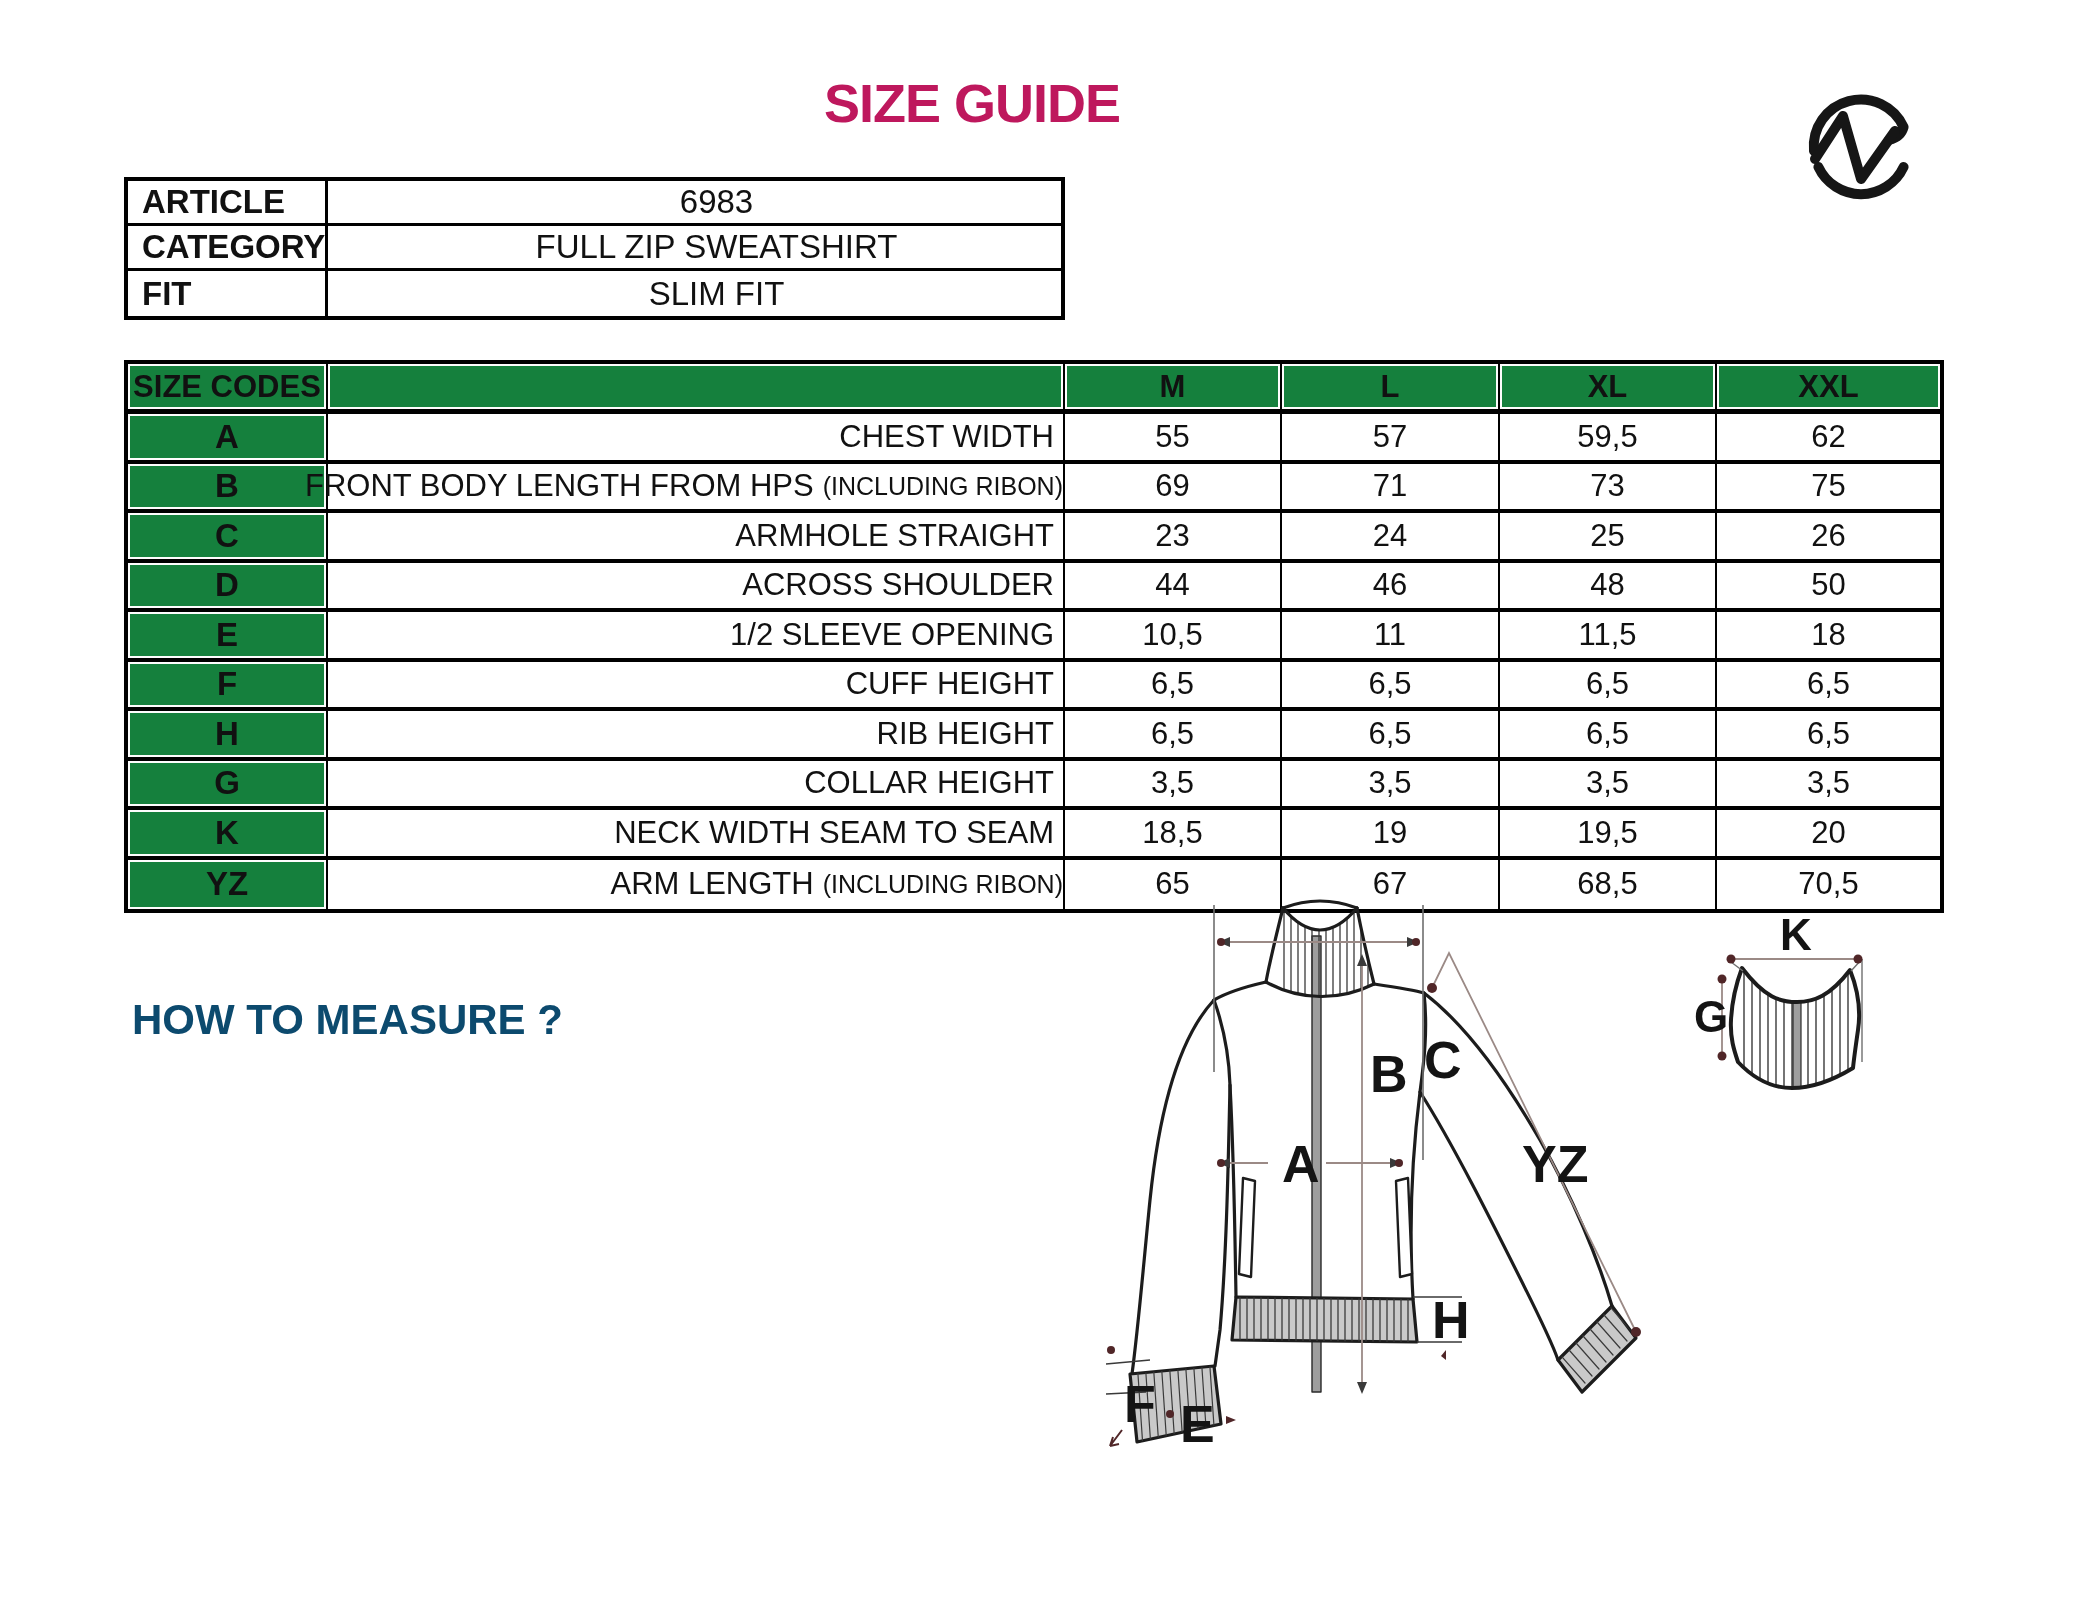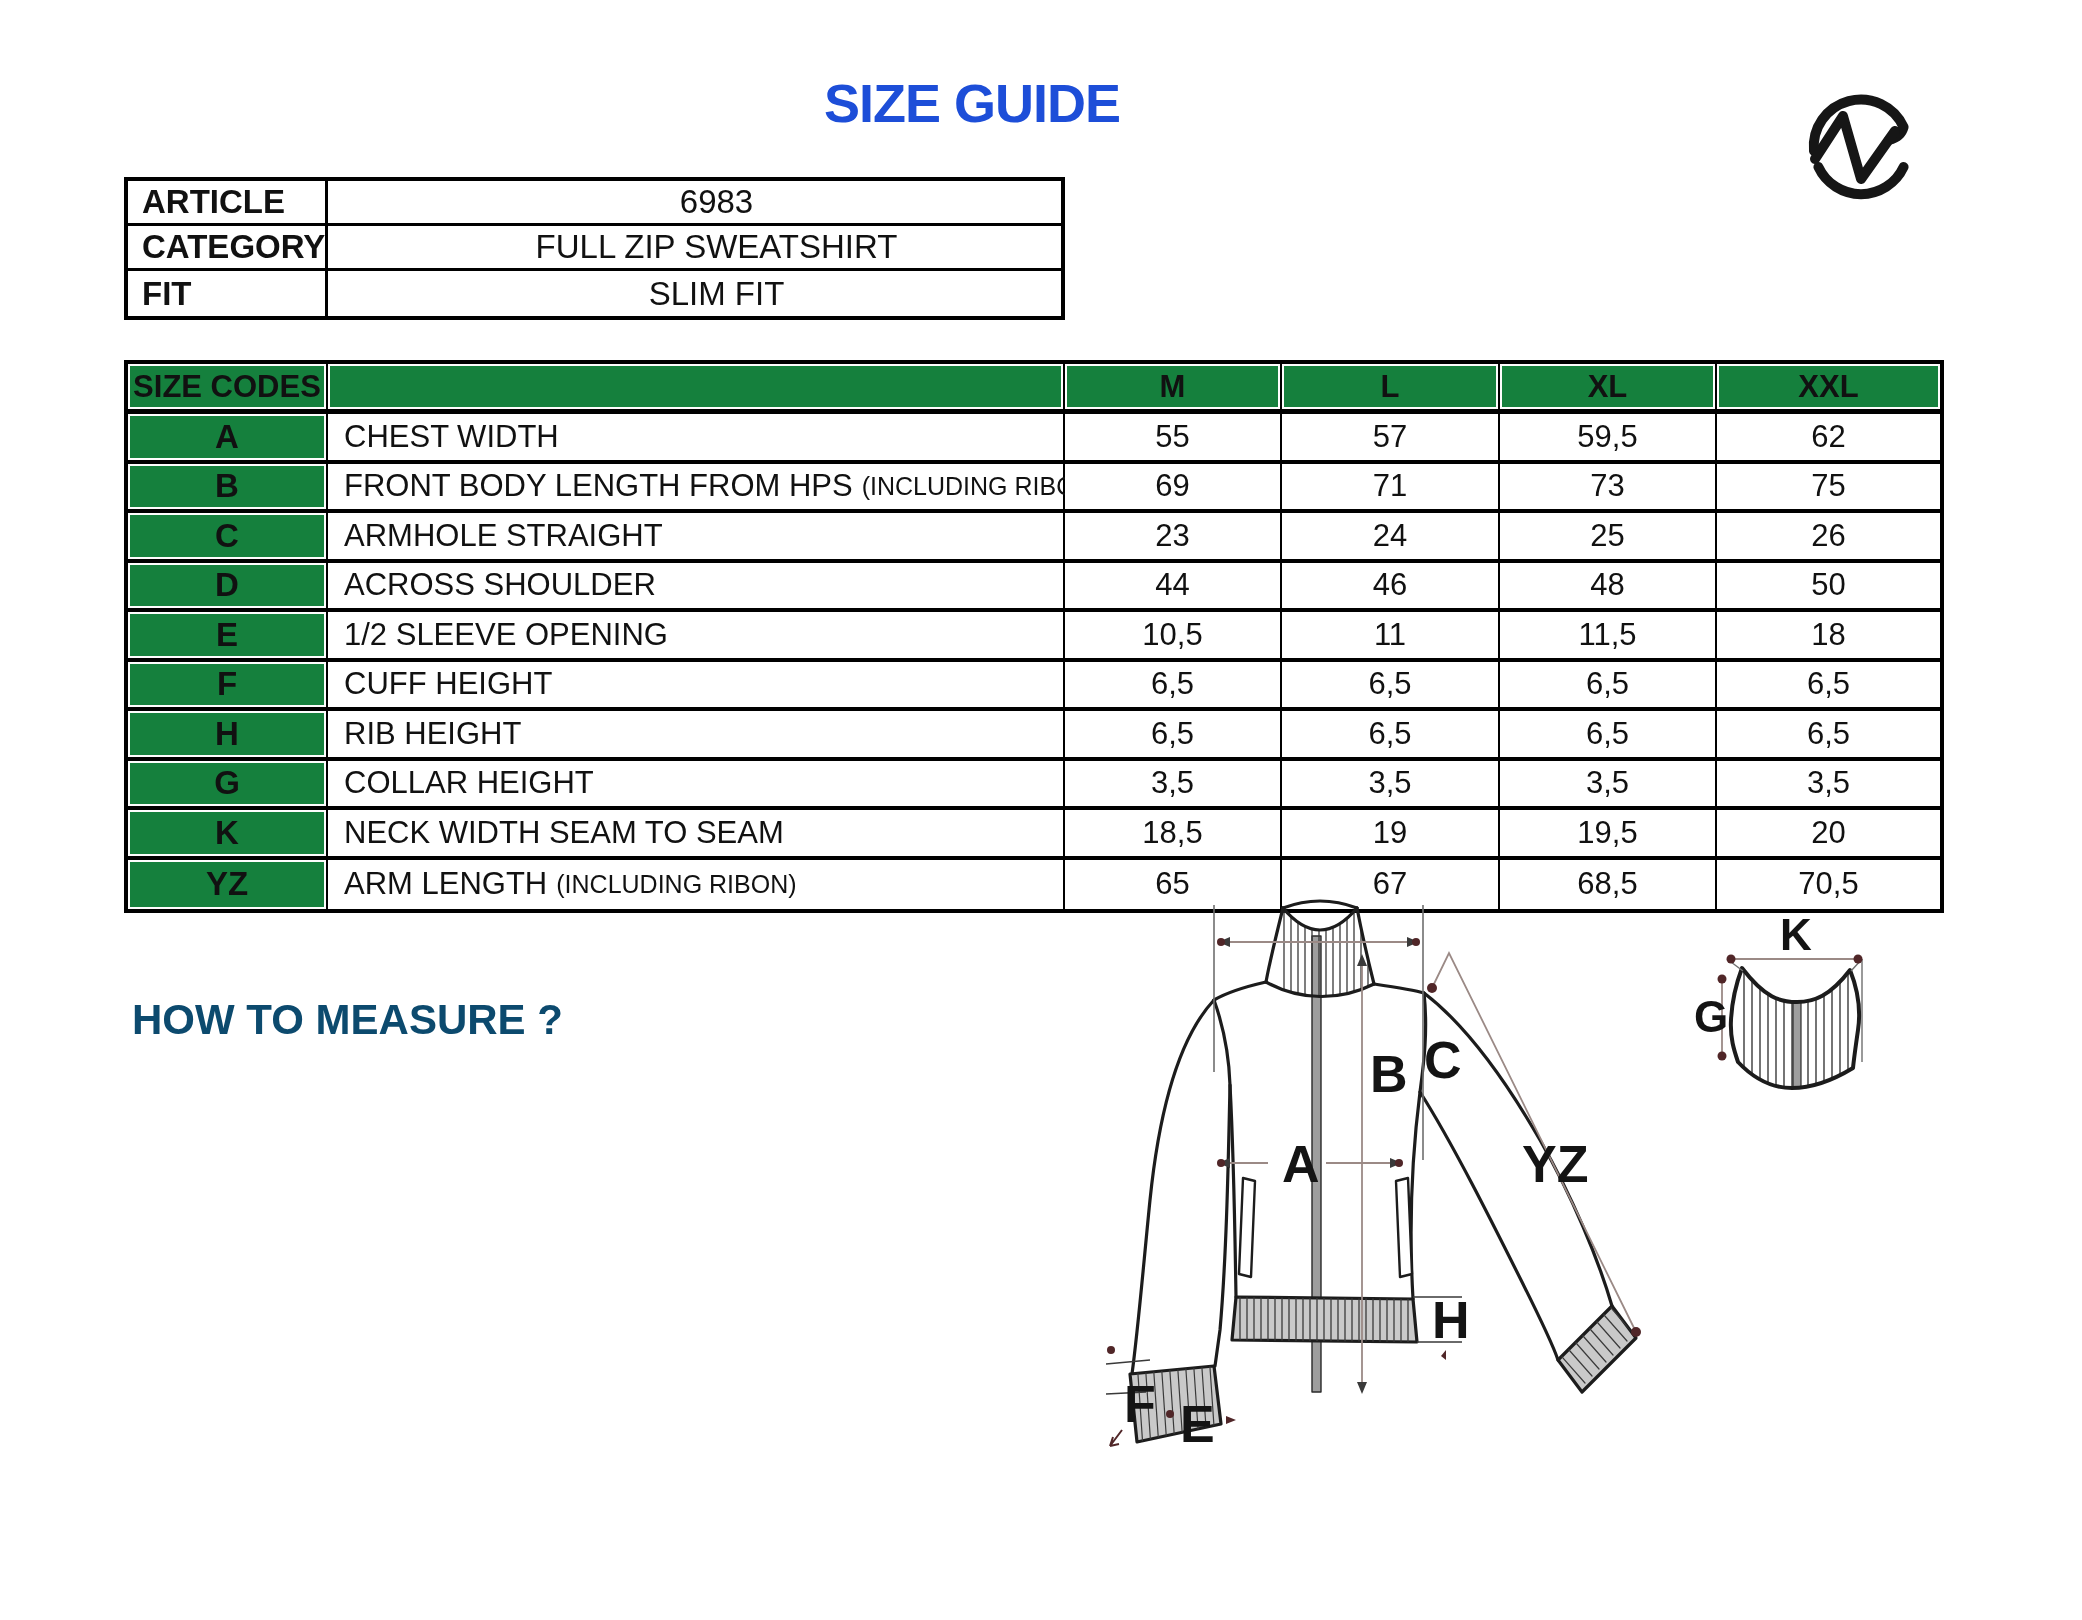--- a/index.html
+++ b/index.html
@@ -1,19 +1,19 @@
 <!DOCTYPE html>
 <html><head>
 <meta charset="utf-8">
 <style>
   html,body{margin:0;padding:0;background:#fff;}
   .page{position:relative;width:2082px;height:1620px;background:#ffffff;
         font-family:"Liberation Sans",sans-serif;color:#111;overflow:hidden;}
   .title{position:absolute;left:0;top:72px;width:1944px;text-align:center;
-         font-size:54px;font-weight:bold;letter-spacing:-1px;color:#1d4ed8;}
+         font-size:54px;font-weight:bold;letter-spacing:-1px;color:#be185d;}
   .howto{position:absolute;left:132px;top:996px;font-size:42px;font-weight:bold;color:#0c4a6e;}
 
   
   .info-table{position:absolute;left:124px;top:177px;width:941px;
               border:4px solid #000;box-sizing:border-box;
               display:grid;grid-template-columns:200px 1fr;}
   .info-table .cell{box-sizing:border-box;border-bottom:3px solid #000;height:45px;
                     display:flex;align-items:center;font-size:33px;background:#fff;padding-left:44px;}
   .info-table .lab{border-right:3px solid #000;font-weight:bold;padding-left:14px;}
   .info-table .val{justify-content:center;}
@@ -23,21 +23,21 @@
   .size-table{position:absolute;left:124px;top:360px;width:1820px;
               border:4px solid #000;box-sizing:border-box;
               display:grid;grid-template-columns:200px 737px 217px 218px 217px auto;}
   .size-table .cell{box-sizing:border-box;border-right:2.5px solid #000;border-bottom:4px solid #000;
                     height:49.5px;display:flex;align-items:center;justify-content:center;
                     font-size:31px;background:#fff;white-space:nowrap;}
   .size-table .last{border-right:none;}
   .size-table .bot{border-bottom:none;}
   .size-table .gray{background:#15803d;box-shadow:inset 0 0 0 2px #fdfdfd;font-weight:bold;}
   .size-table .hdr{height:50px;border-bottom:5px solid #000;font-weight:bold;}
-  .size-table .desc{justify-content:flex-start;padding-left:16px;}
+  .size-table .desc{justify-content:flex-end;}
   .size-table .code{font-weight:bold;font-size:33px;}
   .size-table .note{font-size:25px;margin-left:9px;}
 
   svg text{font-family:"Liberation Sans",sans-serif;}
   .dlabel{font-size:52px;font-weight:bold;fill:#141414;}
   .dlabel2{font-size:44px;font-weight:bold;fill:#141414;}
 </style>
 </head>
 <body>
 

